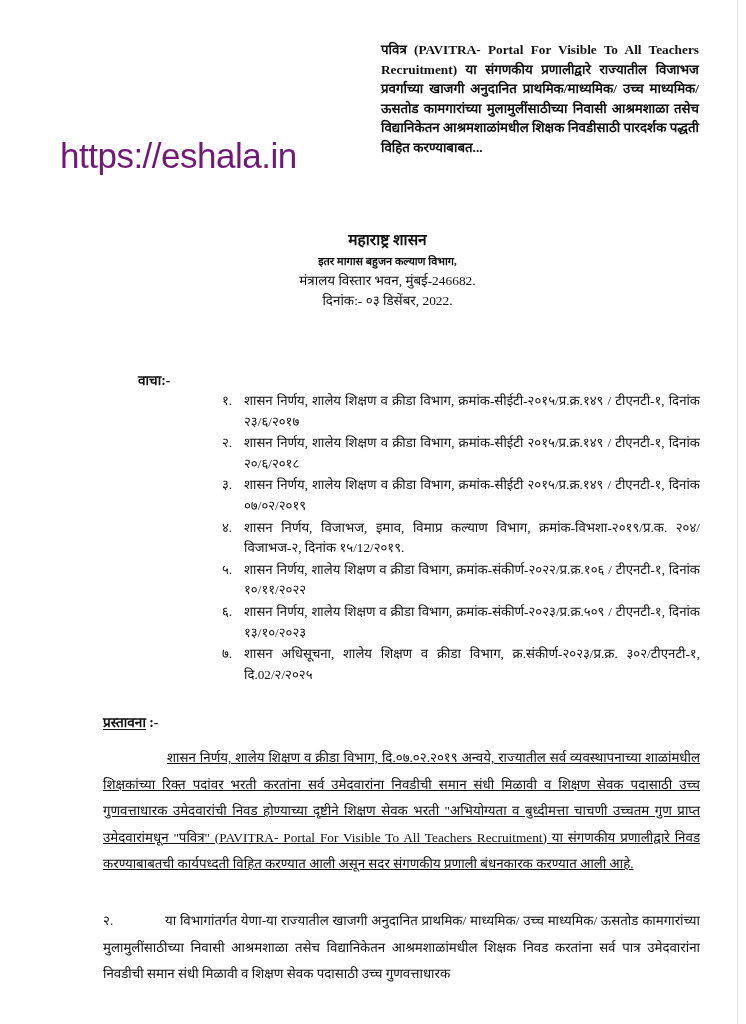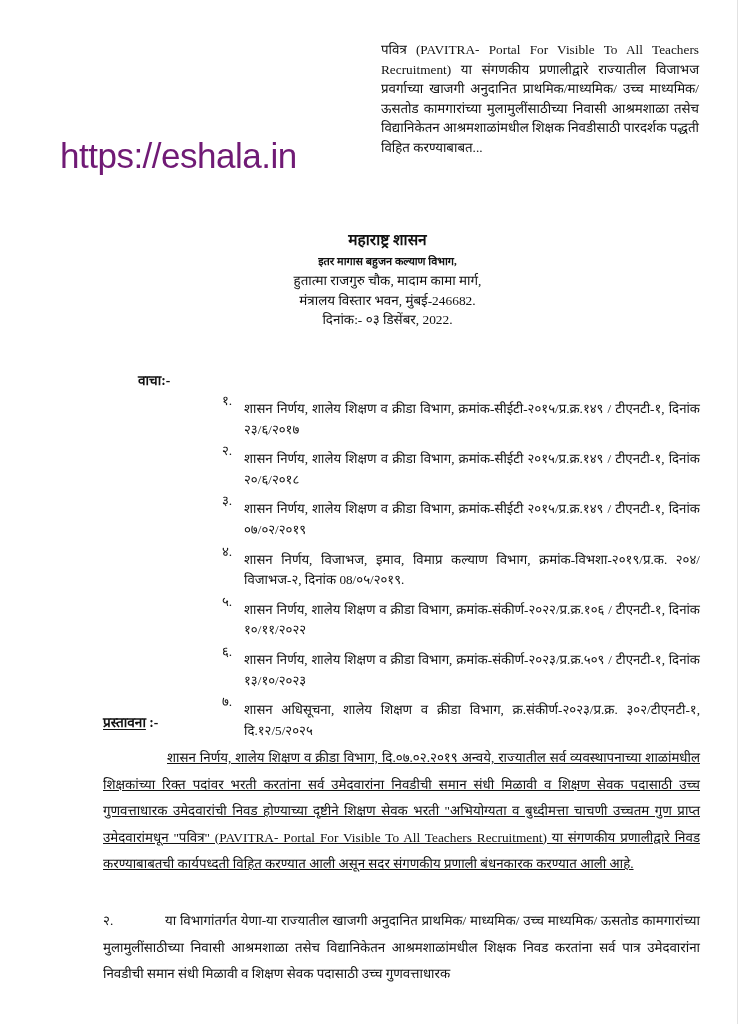--- a/index.html
+++ b/index.html
@@ -44,21 +44,21 @@
     white-space: nowrap;
   }
 
   
   .subject-block {
     position: absolute;
     left: 381px;
     top: 40px;
     width: 318px;
     font-size: 13.3px;
-    font-weight: normal;
+    font-weight: bold;
     line-height: 19.6px;
     text-align: justify;
     text-justify: inter-word;
   }
 
   
   .gov-header {
     position: absolute;
     left: 60px;
     top: 229px;
@@ -103,21 +103,20 @@
     margin-bottom: 1px;
   }
   .ref-num {
     flex: 0 0 22px;
     text-align: left;
   }
   .ref-text {
     flex: 1 1 auto;
     text-align: justify;
     text-justify: inter-word;
-    margin-top: 8px;
   }
   .ref-item.justified .ref-text {
     text-align: justify;
   }
 
   
   .prastavana {
     position: absolute;
     left: 103px;
     top: 712px;
@@ -156,21 +155,20 @@
 
   <div class="scan-edge"></div>
 
   <div class="watermark" style="color: #701a75;">https://eshala.in</div>
 
   <div class="subject-block">पवित्र (PAVITRA- Portal For Visible To All Teachers Recruitment) या संगणकीय प्रणालीद्वारे राज्यातील विजाभज प्रवर्गाच्या खाजगी अनुदानित प्राथमिक/माध्यमिक/ उच्च माध्यमिक/ ऊसतोड कामगारांच्या मुलामुलींसाठीच्या निवासी आश्रमशाळा तसेच विद्यानिकेतन आश्रमशाळांमधील शिक्षक निवडीसाठी पारदर्शक पद्धती विहित करण्याबाबत...</div>
 
   <div class="gov-header">
     <div class="gov-line title">महाराष्ट्र शासन</div>
     <div class="gov-line">इतर मागास बहुजन कल्याण विभाग,</div>
-    <div class="gov-line normal">हुतात्मा राजगुरु चौक, मादाम कामा मार्ग,</div>
     <div class="gov-line normal">मंत्रालय विस्तार भवन, मुंबई-246682.</div>
     <div class="gov-line normal">दिनांक:- ०३ डिसेंबर, 2022.</div>
   </div>
 
   <div class="vacha-label">वाचा:-</div>
 
   <div class="ref-list" id="ref-list">
       <div class="ref-item">
         <span class="ref-num">१.</span>
         <span class="ref-text">शासन निर्णय, शालेय शिक्षण व क्रीडा विभाग, क्रमांक-सीईटी-२०१५/प्र.क्र.१४९ / टीएनटी-१, दिनांक २३/६/२०१७</span>
@@ -178,33 +176,33 @@
       <div class="ref-item">
         <span class="ref-num">२.</span>
         <span class="ref-text">शासन निर्णय, शालेय शिक्षण व क्रीडा विभाग, क्रमांक-सीईटी २०१५/प्र.क्र.१४९ / टीएनटी-१, दिनांक २०/६/२०१८</span>
       </div>
       <div class="ref-item">
         <span class="ref-num">३.</span>
         <span class="ref-text">शासन निर्णय, शालेय शिक्षण व क्रीडा विभाग, क्रमांक-सीईटी २०१५/प्र.क्र.१४९ / टीएनटी-१, दिनांक ०७/०२/२०१९</span>
       </div>
       <div class="ref-item">
         <span class="ref-num">४.</span>
-        <span class="ref-text">शासन निर्णय, विजाभज, इमाव, विमाप्र कल्याण विभाग, क्रमांक-विभशा-२०१९/प्र.क. २०४/विजाभज-२,  दिनांक 08/०५/२०१९.</span>
+        <span class="ref-text">शासन निर्णय, विजाभज, इमाव, विमाप्र कल्याण विभाग, क्रमांक-विभशा-२०१९/प्र.क. २०४/विजाभज-२,  दिनांक १५/12/२०१९.</span>
       </div>
       <div class="ref-item">
         <span class="ref-num">५.</span>
         <span class="ref-text">शासन निर्णय, शालेय शिक्षण व क्रीडा विभाग, क्रमांक-संकीर्ण-२०२२/प्र.क्र.१०६ / टीएनटी-१, दिनांक १०/११/२०२२</span>
       </div>
       <div class="ref-item">
         <span class="ref-num">६.</span>
         <span class="ref-text">शासन निर्णय, शालेय शिक्षण व क्रीडा विभाग, क्रमांक-संकीर्ण-२०२३/प्र.क्र.५०९ / टीएनटी-१, दिनांक १३/१०/२०२३</span>
       </div>
       <div class="ref-item justified">
         <span class="ref-num">७.</span>
-        <span class="ref-text">शासन अधिसूचना, शालेय शिक्षण व क्रीडा विभाग, क्र.संकीर्ण-२०२३/प्र.क्र. ३०२/टीएनटी-१, दि.१२/5/२०२५</span>
+        <span class="ref-text">शासन अधिसूचना, शालेय शिक्षण व क्रीडा विभाग, क्र.संकीर्ण-२०२३/प्र.क्र. ३०२/टीएनटी-१, दि.02/२/२०२५</span>
       </div>
     </div>
 
   <div class="prastavana">
     <span class="u">प्रस्तावना</span><span> :-</span>
   </div>
 
   <div class="body-para para-1">शासन निर्णय, शालेय शिक्षण व क्रीडा विभाग, दि.०७.०२.२०१९ अन्वये, राज्यातील सर्व व्यवस्थापनाच्या शाळांमधील शिक्षकांच्या रिक्त पदांवर भरती करतांना सर्व उमेदवारांना निवडीची समान संधी मिळावी व शिक्षण सेवक पदासाठी उच्च गुणवत्ताधारक उमेदवारांची निवड होण्याच्या दृष्टीने शिक्षण सेवक भरती "अभियोग्यता व बुध्दीमत्ता चाचणी उच्चतम गुण प्राप्त उमेदवारांमधून "पवित्र"  (PAVITRA- Portal For Visible To All Teachers Recruitment) या संगणकीय प्रणालीद्वारे निवड करण्याबाबतची कार्यपध्दती विहित करण्यात आली असून सदर संगणकीय प्रणाली बंधनकारक करण्यात आली आहे.</div>
 
   <div class="body-para para-2">

